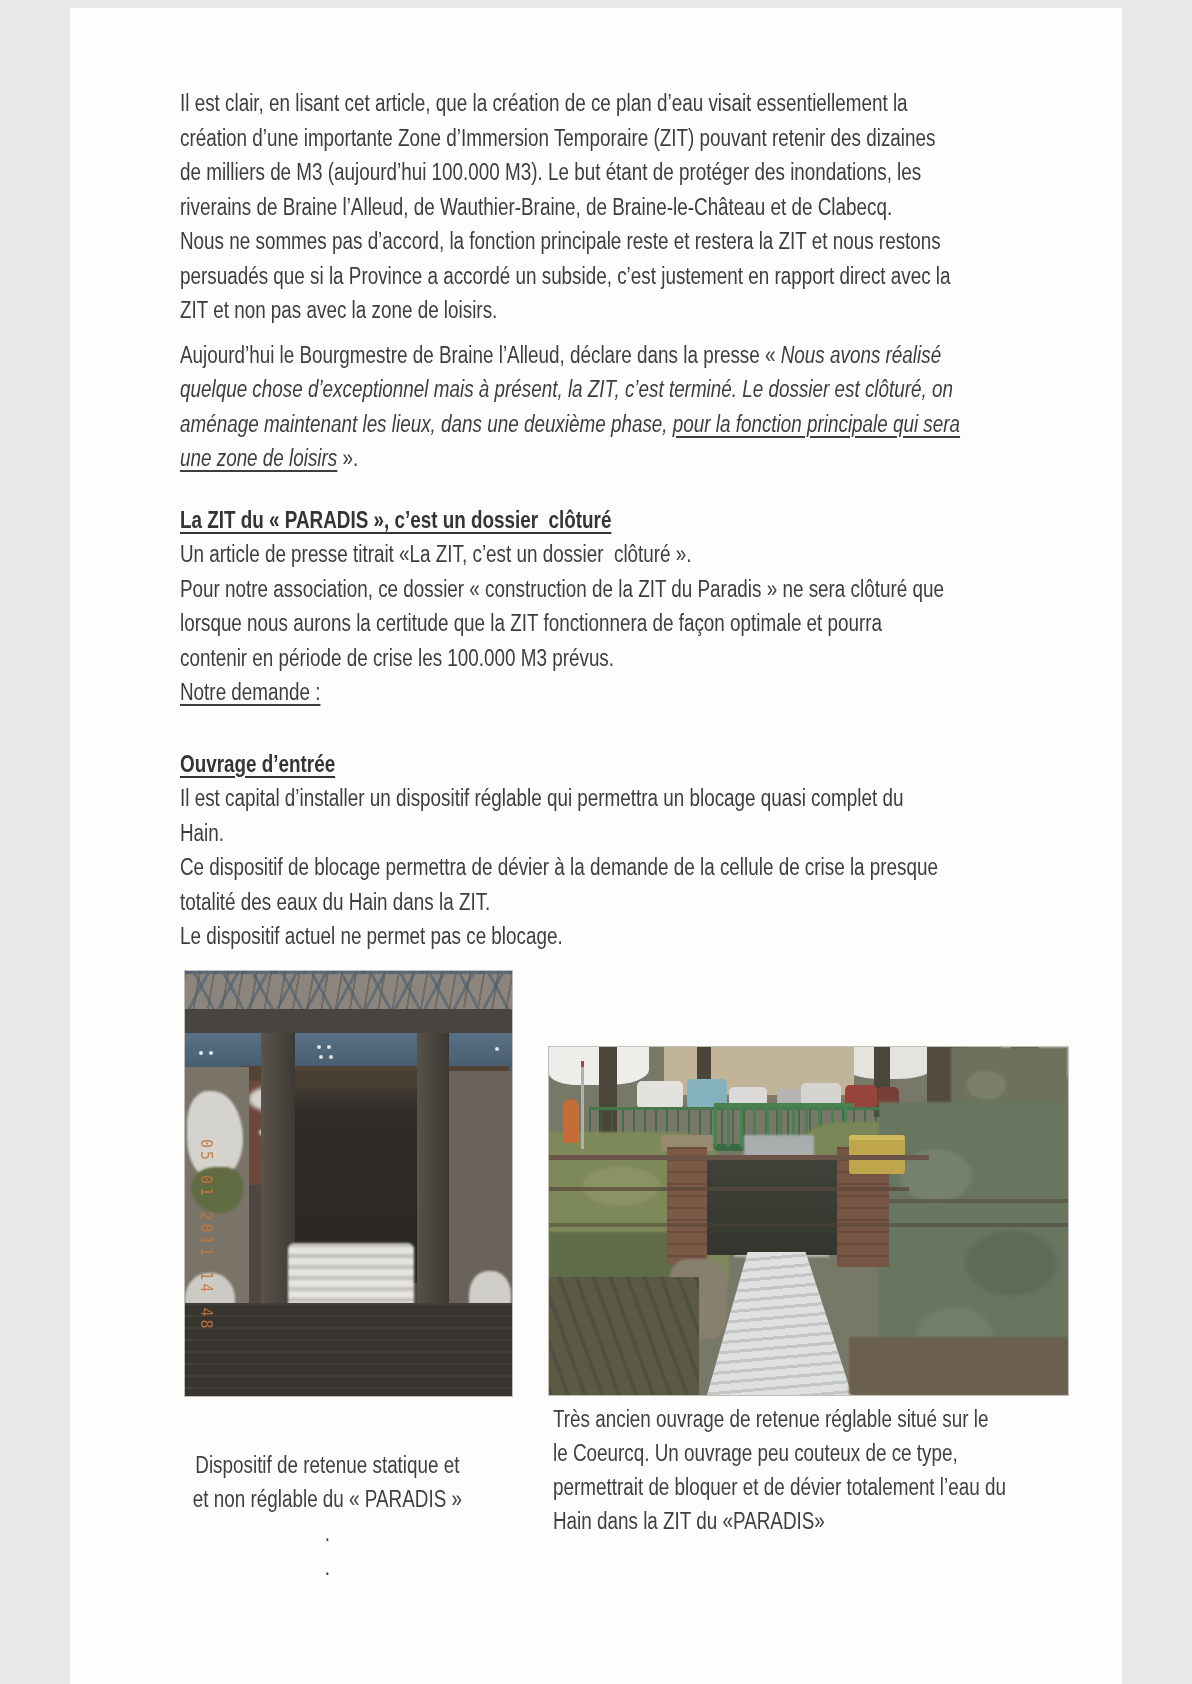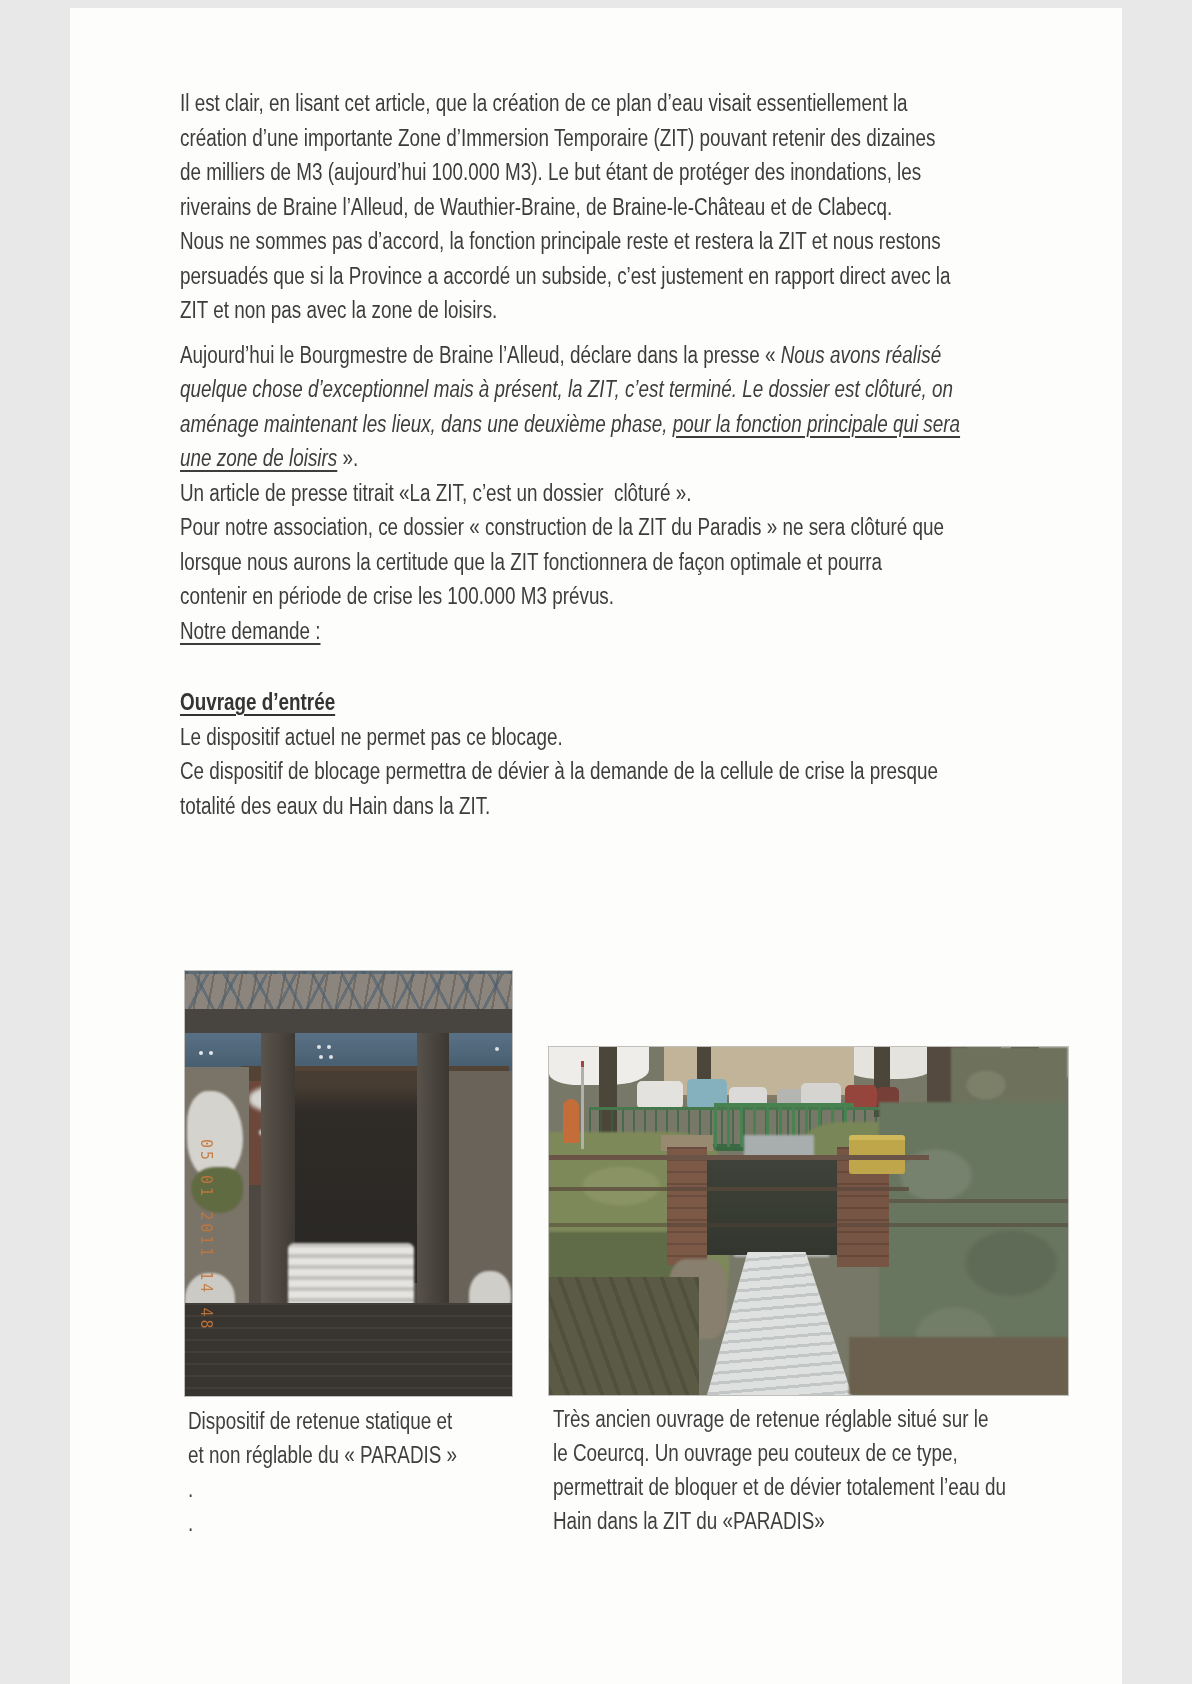--- a/index.html
+++ b/index.html
@@ -150,38 +150,45 @@
         <div class="line"><span class="seg-n">Nous ne sommes pas d’accord, la fonction principale reste et restera la ZIT et nous restons</span></div>
         <div class="line"><span class="seg-n">persuadés que si la Province a accordé un subside, c’est justement en rapport direct avec la</span></div>
         <div class="line"><span class="seg-n">ZIT et non pas avec la zone de loisirs.</span></div>
       </div>
       <div class="block p" style="margin-top: 10px;">
         <div class="line"><span class="seg-n">Aujourd’hui le Bourgmestre de Braine l’Alleud, déclare dans la presse « </span><span class="seg-i">Nous avons réalisé</span></div>
         <div class="line"><span class="seg-i">quelque chose d’exceptionnel mais à présent, la ZIT, c’est terminé. Le dossier est clôturé, on</span></div>
         <div class="line"><span class="seg-i">aménage maintenant les lieux, dans une deuxième phase, </span><span class="seg-iu">pour la fonction principale qui sera</span></div>
         <div class="line"><span class="seg-iu">une zone de loisirs</span><span class="seg-n"> ».</span></div>
       </div>
+      <div class="block h" style="margin-top: 27px;">
+        <div class="line"><span class="seg-n">La ZIT du « PARADIS », c’est un dossier  clôturé</span></div>
+      </div>
       <div class="block p">
         <div class="line"><span class="seg-n">Un article de presse titrait «La ZIT, c’est un dossier  clôturé ».</span></div>
         <div class="line"><span class="seg-n">Pour notre association, ce dossier « construction de la ZIT du Paradis » ne sera clôturé que</span></div>
         <div class="line"><span class="seg-n">lorsque nous aurons la certitude que la ZIT fonctionnera de façon optimale et pourra</span></div>
         <div class="line"><span class="seg-n">contenir en période de crise les 100.000 M3 prévus.</span></div>
       </div>
       <div class="block p">
         <div class="line"><span class="seg-u">Notre demande :</span></div>
       </div>
       <div class="block h" style="margin-top: 37px;">
         <div class="line"><span class="seg-n">Ouvrage d’entrée</span></div>
       </div>
       <div class="block p">
-        <div class="line"><span class="seg-n">Le dispositif actuel ne permet pas ce blocage.</span></div>
+        <div class="line"><span class="seg-n">Il est capital d’installer un dispositif réglable qui permettra un blocage quasi complet du</span></div>
+        <div class="line"><span class="seg-n">Hain.</span></div>
       </div>
       <div class="block p">
         <div class="line"><span class="seg-n">Ce dispositif de blocage permettra de dévier à la demande de la cellule de crise la presque</span></div>
         <div class="line"><span class="seg-n">totalité des eaux du Hain dans la ZIT.</span></div>
+      </div>
+      <div class="block p">
+        <div class="line"><span class="seg-n">Le dispositif actuel ne permet pas ce blocage.</span></div>
       </div>
     </div>
 
   <div class="photo lp">
     <div class="lp-trees"></div>
     <div class="lp-lattice"></div>
     <div class="lp-girder-shadow"></div>
     <div class="lp-girder">
       <div class="lp-rivets"></div>
     </div>
@@ -240,21 +247,21 @@
     <div class="rp-rail3"></div>
     <div class="rp-rail4"></div>
     <div class="rp-stream-white"></div>
     <div class="rp-rocks-m"></div>
     <div class="rp-bank-bl"></div>
     <div class="rp-bank-br"></div>
     <div class="rp-bollard"></div>
     <div class="rp-pole"></div>
   </div>
 
-  <div class="caption" style="left:118px;top:1396px;width:340px;">
+  <div class="caption" style="left:118px;top:1440px;width:340px;text-align:center;">
     <div class="cap-line">Dispositif de retenue statique et</div>
     <div class="cap-line">et non réglable du « PARADIS »</div>
     <div class="cap-line">.</div>
     <div class="cap-line">.</div>
   </div>
 
   <div class="caption" style="left:483px;top:1394px;width:520px;">
     <div class="cap-line">Très ancien ouvrage de retenue réglable situé sur le</div>
     <div class="cap-line">le Coeurcq. Un ouvrage peu couteux de ce type,</div>
     <div class="cap-line">permettrait de bloquer et de dévier totalement l’eau du</div>

